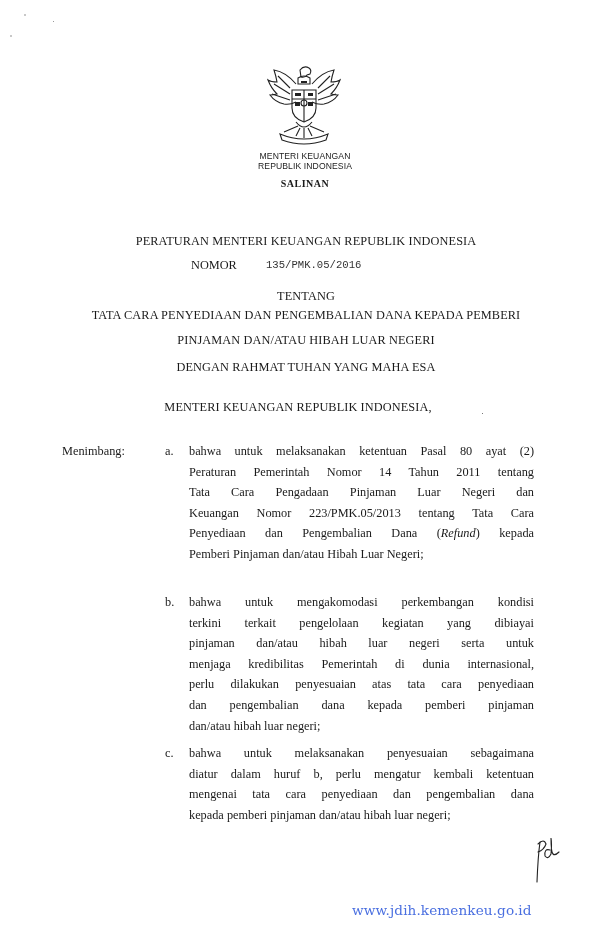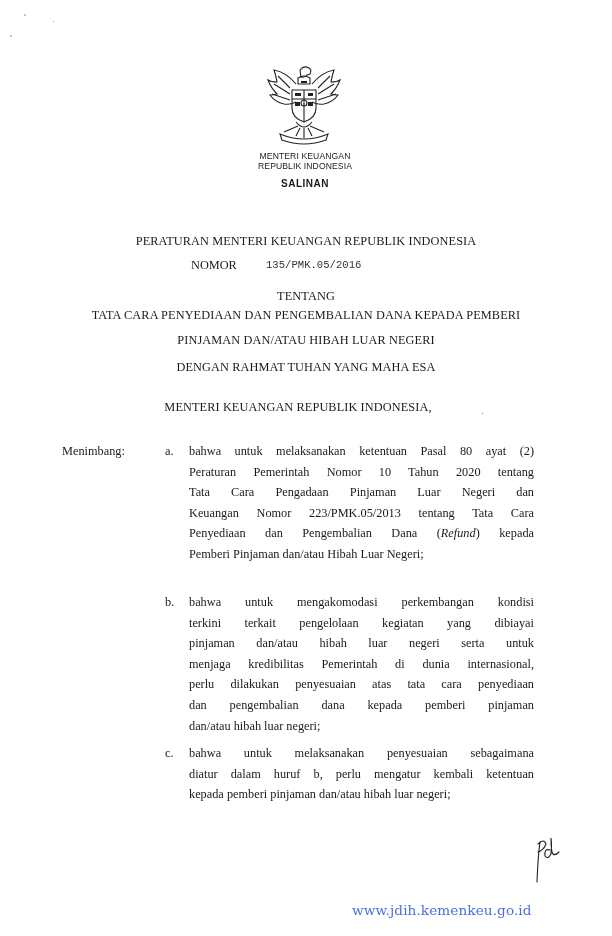--- a/index.html
+++ b/index.html
@@ -11,21 +11,21 @@
     .speck { position: absolute; width: 2px; height: 2px; background: #c8c8c8; }
 
     .emblem { position: absolute; left: 262px; top: 62px; width: 84px; height: 88px; }
     .ministry {
       position: absolute; left: 230px; width: 150px; text-align: center;
       font-family: "Liberation Sans", sans-serif; font-size: 8.6px; letter-spacing: 0.1px; color: #222;
       line-height: 10px;
     }
     .salinan {
       position: absolute; left: 230px; width: 150px; top: 178px; text-align: center;
-      font-family: Liberation Sans, sans-serif; font-weight: bold; font-size: 10px; letter-spacing: 0.5px;
+      font-family: Liberation Serif, serif; font-weight: bold; font-size: 10px; letter-spacing: 0.5px;
     }
     .heading {
       position: absolute; left: 40px; width: 532px; text-align: center;
       font-family: "Liberation Serif", serif; font-size: 12.3px; letter-spacing: 0.1px; color: #1a1a1a;
       white-space: nowrap;
     }
     .nomor-label { position: absolute; left: 191px; top: 258px; font-family: "Liberation Serif", serif; font-size: 12.3px; }
     .nomor-value { position: absolute; left: 254px; top: 259px; font-family: "Liberation Mono", monospace; font-size: 10.6px; color: #333; margin-left: 12px; }
 
     .menimbang-label {
@@ -104,21 +104,21 @@
   <div class="heading" style="top:308px;">TATA CARA PENYEDIAAN DAN PENGEMBALIAN DANA KEPADA PEMBERI</div>
   <div class="heading" style="top:333px;text-align:center;">PINJAMAN DAN/ATAU HIBAH LUAR NEGERI</div>
   <div class="heading" style="top:360px;">DENGAN RAHMAT TUHAN YANG MAHA ESA</div>
   <div class="heading" style="top:400px;left:38px;width:520px;">MENTERI KEUANGAN REPUBLIK INDONESIA,</div>
 
   <div class="menimbang-label">Menimbang:</div>
 
   <div class="item-letter" style="top:444px;">a.</div>
   <div class="item-body" style="top:441px;">
     <span class="line"><span>bahwa untuk melaksanakan ketentuan Pasal 80 ayat (2)</span></span>
-    <span class="line"><span>Peraturan Pemerintah Nomor 10 Tahun 2020 tentang</span></span>
+    <span class="line"><span>Peraturan Pemerintah Nomor 14 Tahun 2011 tentang</span></span>
     <span class="line"><span>Tata Cara Pengadaan Pinjaman Luar Negeri dan</span></span>
     <span class="line"><span>Keuangan Nomor 223/PMK.05/2013 tentang Tata Cara</span></span>
     <span class="line"><span><span>Penyediaan dan Pengembalian Dana (</span><i>Refund</i><span>) kepada</span></span></span>
     <span class="line last"><span>Pemberi Pinjaman dan/atau Hibah Luar Negeri;</span></span>
   </div>
 
   <div class="item-letter" style="top:595px;">b.</div>
   <div class="item-body" style="top:592px;">
     <span class="line"><span>bahwa untuk mengakomodasi perkembangan kondisi</span></span>
     <span class="line"><span>terkini terkait pengelolaan kegiatan yang dibiayai</span></span>
@@ -126,20 +126,21 @@
     <span class="line"><span>menjaga kredibilitas Pemerintah di dunia internasional,</span></span>
     <span class="line"><span>perlu dilakukan penyesuaian atas tata cara penyediaan</span></span>
     <span class="line"><span>dan pengembalian dana kepada pemberi pinjaman</span></span>
     <span class="line last"><span>dan/atau hibah luar negeri;</span></span>
   </div>
 
   <div class="item-letter" style="top:746px;">c.</div>
   <div class="item-body" style="top:743px;">
     <span class="line"><span>bahwa untuk melaksanakan penyesuaian sebagaimana</span></span>
     <span class="line"><span>diatur dalam huruf b, perlu mengatur kembali ketentuan</span></span>
+    <span class="line"><span>mengenai tata cara penyediaan dan pengembalian dana</span></span>
     <span class="line last"><span>kepada pemberi pinjaman dan/atau hibah luar negeri;</span></span>
   </div>
 
   <svg class="paraf" viewBox="0 0 30 50">
     <path d="M8 6 q-2 14 -3 40" fill="none" stroke="#222" stroke-width="1.1" stroke-linecap="round"></path>
     <path d="M6 8 q6 -6 8 0 q-2 6 -8 8" fill="none" stroke="#222" stroke-width="1.1" stroke-linecap="round"></path>
     <path d="M18 14 q-6 -2 -5 6 q3 4 6 -2 q1 -10 0 -16 q0 14 2 16 q2 2 6 -2" fill="none" stroke="#222" stroke-width="1.1" stroke-linecap="round"></path>
   </svg>
 
   <a class="footer-link">www.jdih.kemenkeu.go.id</a>

